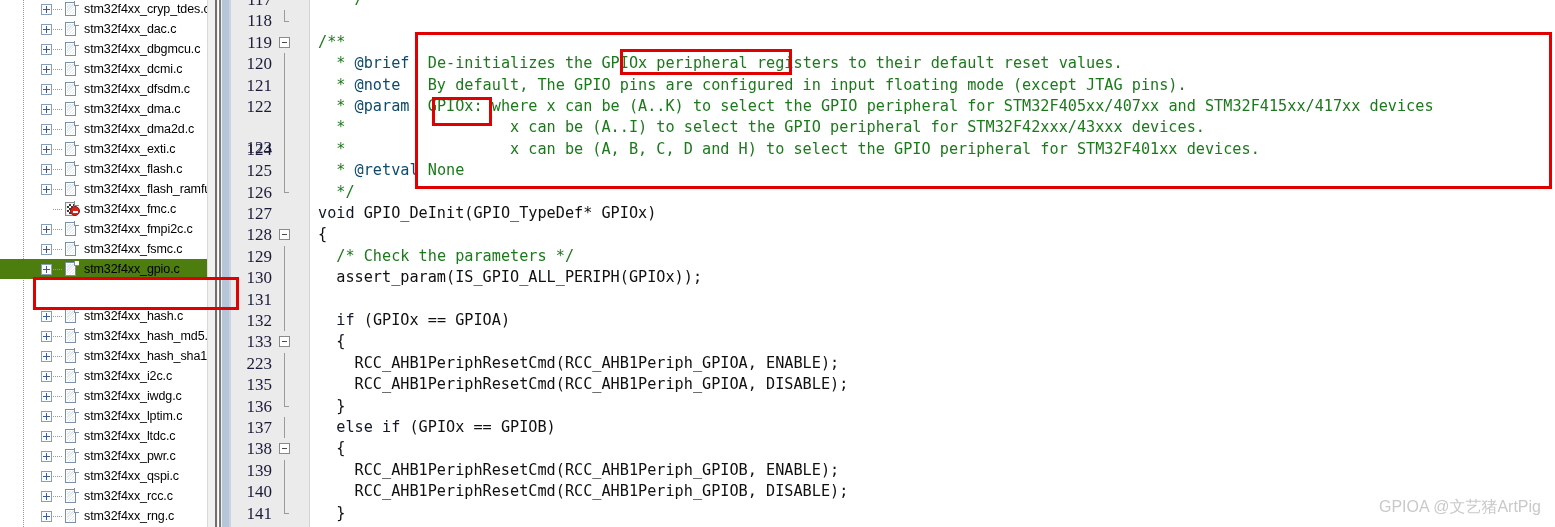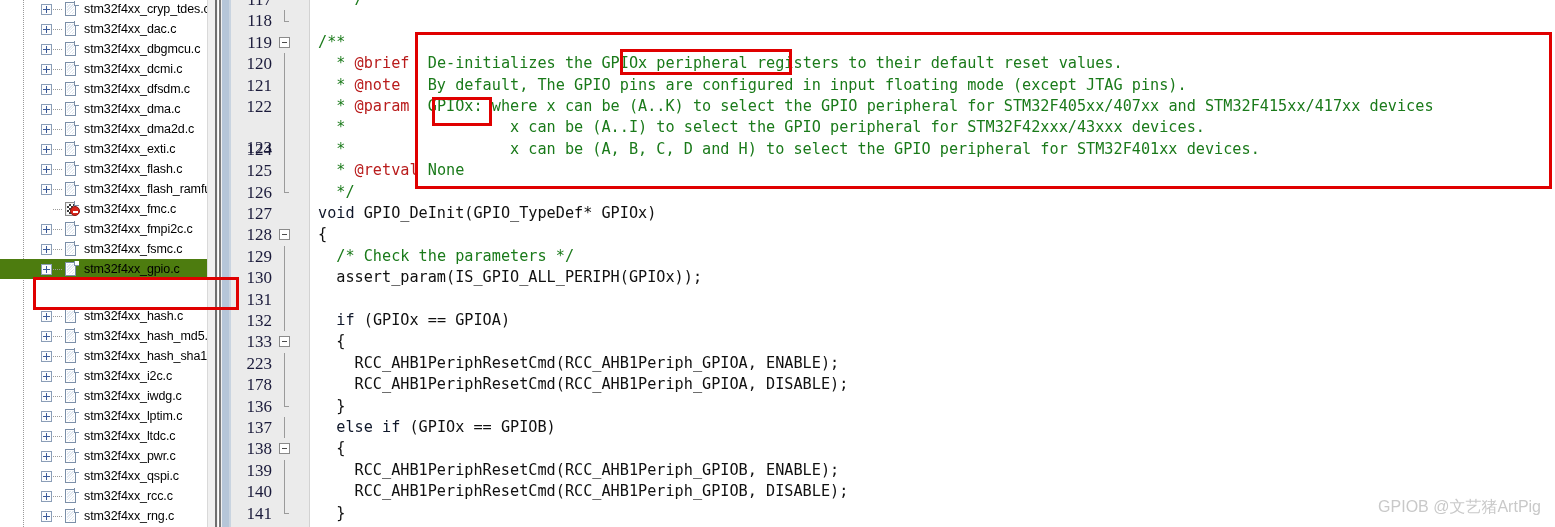--- a/index.html
+++ b/index.html
@@ -114,21 +114,21 @@
   }
 
   .code{
     position:absolute;left:79px;top:0;white-space:pre;
     font-family:"DejaVu Sans Mono","Liberation Mono",monospace;
     font-size:15.2px;line-height:21.4px;
     letter-spacing:0px;
   }
   .code .ln{display:block;height:21.4px;padding-left:8px;}
   .cmt{color:#1a7a1a;}
-  .tag{color:#b91c1c;}
+  .tag{color:#0c4a6e;}
   .kw{color:#0f172a;}
   .plain{color:#101010;}
 
   
   .redbox{position:absolute;border:3px solid #e00000;box-sizing:border-box;pointer-events:none;}
 
   
   #watermark{
     position:absolute;right:14px;bottom:9px;
     font-family:"Liberation Sans",sans-serif;
@@ -421,21 +421,21 @@
           <div class="lnum" style="top: 267.2px;">130</div>
           <div class="foldline" style="top: 267.2px; height: 21.4px;"></div>
           <div class="lnum" style="top: 288.6px;">131</div>
           <div class="foldline" style="top: 288.6px; height: 21.4px;"></div>
           <div class="lnum" style="top: 310px;">132</div>
           <div class="foldline" style="top: 310px; height: 21.4px;"></div>
           <div class="lnum" style="top: 331.4px;">133</div>
           <div class="foldmark" style="top: 336.4px;"></div>
           <div class="lnum" style="top: 352.8px;">223</div>
           <div class="foldline" style="top: 352.8px; height: 21.4px;"></div>
-          <div class="lnum" style="top: 374.2px;">178</div>
+          <div class="lnum" style="top: 374.2px;">135</div>
           <div class="foldline" style="top: 374.2px; height: 21.4px;"></div>
           <div class="lnum" style="top: 395.6px;">136</div>
           <div class="foldline" style="top: 395.6px; height: 10.7px;"></div>
           <div class="foldend" style="top: 406.3px;"></div>
           <div class="lnum" style="top: 417px;">137</div>
           <div class="foldline" style="top: 417px; height: 21.4px;"></div>
           <div class="lnum" style="top: 438.4px;">138</div>
           <div class="foldmark" style="top: 443.4px;"></div>
           <div class="lnum" style="top: 459.8px;">139</div>
           <div class="foldline" style="top: 459.8px; height: 21.4px;"></div>
@@ -449,15 +449,15 @@
     <div class="code" id="code-lines" style="position: absolute;"><div class="ln" style="position: absolute; top: -11px; left: 0px;"><span class="cmt">    /</span></div><div class="ln" style="position: absolute; top: 10.4px; left: 0px;">&nbsp;</div><div class="ln" style="position: absolute; top: 31.8px; left: 0px;"><span class="cmt">/**</span></div><div class="ln" style="position: absolute; top: 53.2px; left: 0px;"><span class="cmt">  * </span><span class="tag">@brief</span><span class="cmt">  De-initializes the GPIOx peripheral registers to their default reset values.</span></div><div class="ln" style="position: absolute; top: 74.6px; left: 0px;"><span class="cmt">  * </span><span class="tag">@note</span><span class="cmt">   By default, The GPIO pins are configured in input floating mode (except JTAG pins).</span></div><div class="ln" style="position: absolute; top: 96px; left: 0px;"><span class="cmt">  * </span><span class="tag">@param</span><span class="cmt">  GPIOx: where x can be (A..K) to select the GPIO peripheral for STM32F405xx/407xx and STM32F415xx/417xx devices</span></div><div class="ln" style="position: absolute; top: 117.4px; left: 0px;"><span class="cmt">  *                  x can be (A..I) to select the GPIO peripheral for STM32F42xxx/43xxx devices.</span></div><div class="ln" style="position: absolute; top: 138.8px; left: 0px;"><span class="cmt">  *                  x can be (A, B, C, D and H) to select the GPIO peripheral for STM32F401xx devices.</span></div><div class="ln" style="position: absolute; top: 160.2px; left: 0px;"><span class="cmt">  * </span><span class="tag">@retval</span><span class="cmt"> None</span></div><div class="ln" style="position: absolute; top: 181.6px; left: 0px;"><span class="cmt">  */</span></div><div class="ln" style="position: absolute; top: 203px; left: 0px;"><span class="kw">void</span><span class="plain"> GPIO_DeInit(GPIO_TypeDef* GPIOx)</span></div><div class="ln" style="position: absolute; top: 224.4px; left: 0px;"><span class="plain">{</span></div><div class="ln" style="position: absolute; top: 245.8px; left: 0px;"><span class="plain">  </span><span class="cmt">/* Check the parameters */</span></div><div class="ln" style="position: absolute; top: 267.2px; left: 0px;"><span class="plain">  assert_param(IS_GPIO_ALL_PERIPH(GPIOx));</span></div><div class="ln" style="position: absolute; top: 288.6px; left: 0px;">&nbsp;</div><div class="ln" style="position: absolute; top: 310px; left: 0px;"><span class="plain">  </span><span class="kw">if</span><span class="plain"> (GPIOx == GPIOA)</span></div><div class="ln" style="position: absolute; top: 331.4px; left: 0px;"><span class="plain">  {</span></div><div class="ln" style="position: absolute; top: 352.8px; left: 0px;"><span class="plain">    RCC_AHB1PeriphResetCmd(RCC_AHB1Periph_GPIOA, ENABLE);</span></div><div class="ln" style="position: absolute; top: 374.2px; left: 0px;"><span class="plain">    RCC_AHB1PeriphResetCmd(RCC_AHB1Periph_GPIOA, DISABLE);</span></div><div class="ln" style="position: absolute; top: 395.6px; left: 0px;"><span class="plain">  }</span></div><div class="ln" style="position: absolute; top: 417px; left: 0px;"><span class="plain">  </span><span class="kw">else if</span><span class="plain"> (GPIOx == GPIOB)</span></div><div class="ln" style="position: absolute; top: 438.4px; left: 0px;"><span class="plain">  {</span></div><div class="ln" style="position: absolute; top: 459.8px; left: 0px;"><span class="plain">    RCC_AHB1PeriphResetCmd(RCC_AHB1Periph_GPIOB, ENABLE);</span></div><div class="ln" style="position: absolute; top: 481.2px; left: 0px;"><span class="plain">    RCC_AHB1PeriphResetCmd(RCC_AHB1Periph_GPIOB, DISABLE);</span></div><div class="ln" style="position: absolute; top: 502.6px; left: 0px;"><span class="plain">  }</span></div></div>
   </div>
 
   <div id="annotation-layer">
       <div class="redbox" style="left: 415px; top: 32px; width: 1137px; height: 157px; border-color: rgb(224, 0, 0);"></div>
       <div class="redbox" style="left: 620px; top: 49px; width: 172px; height: 26px; border-color: rgb(224, 0, 0);"></div>
       <div class="redbox" style="left: 432px; top: 97px; width: 60px; height: 29px; border-color: rgb(224, 0, 0);"></div>
       <div class="redbox" style="left: 33px; top: 277px; width: 206px; height: 33px; border-color: rgb(224, 0, 0);"></div>
     </div>
 
-  <div id="watermark">GPIOB @文艺猪ArtPig</div>
+  <div id="watermark">GPIOA @文艺猪ArtPig</div>
 
 </div>
 
 </body></html>

